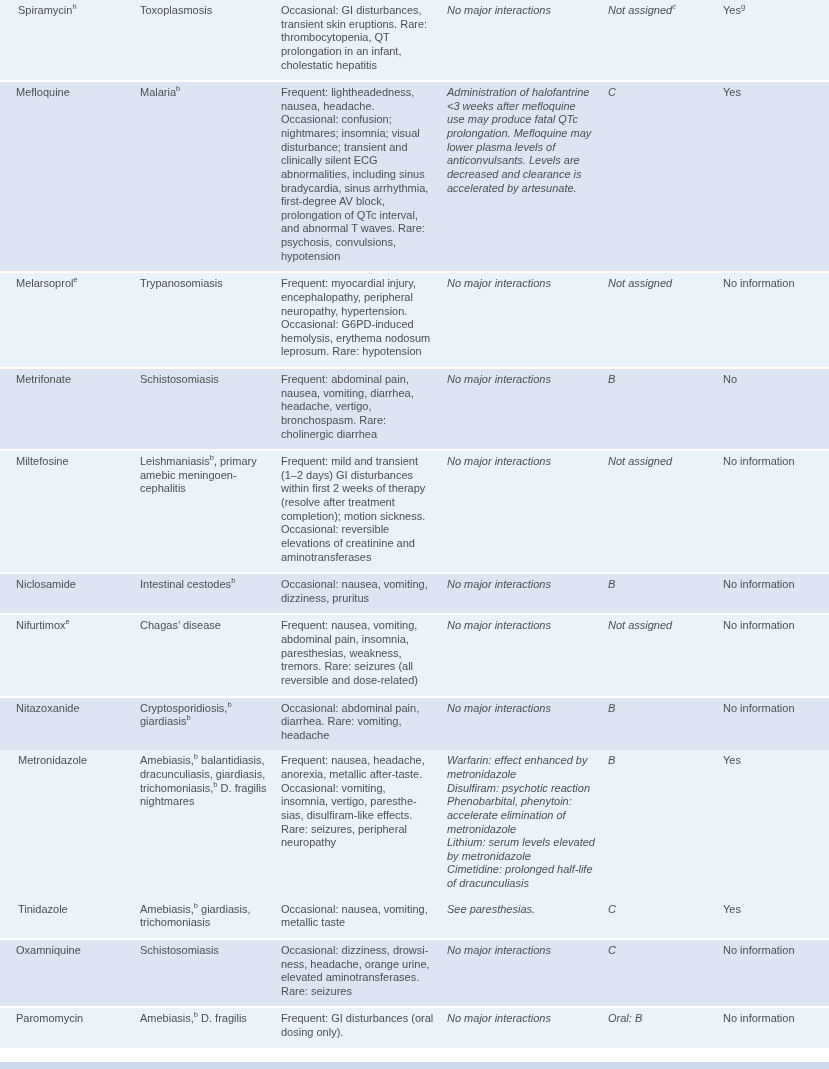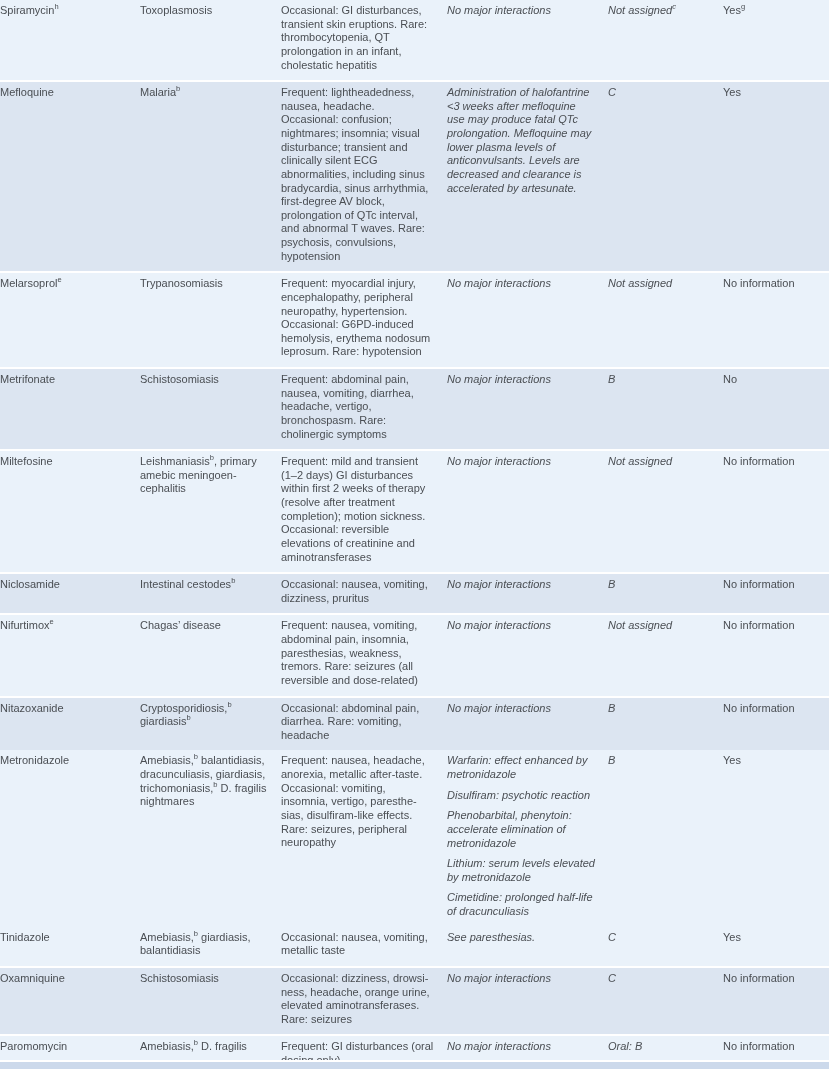--- a/index.html
+++ b/index.html
@@ -11,28 +11,28 @@
   html,body{margin:0;padding:0;background:#fff;}
   .page{
     position:relative;
     width:829px;height:1069px;overflow:hidden;
     font-family:"Liberation Sans",sans-serif;
     font-size:11px;line-height:1.24;color:var(--text);
     background:#fff;
   }
   table.drug-table{border-collapse:collapse;table-layout:fixed;width:829px;}
   td{vertical-align:top;padding:4px 12px 8px 0;}
-  td.cell-drug{padding-left:0;}
-  td.cell-drug.indent{}
+  td.cell-drug{padding-left:16px;}
+  td.cell-drug.indent{padding-left:18px;}
   td.section-label{padding:5px 0 4px 8px;}
   tr.light td{background:var(--row-light);}
   tr.dark td{background:var(--row-dark);}
   tr.sep td{border-top:2px solid #fff;}
   td p{margin:0;font-style:italic;}
-  td p + p{margin-top:7px;}
+  td p + p{}
   .run-i{}
   sup{font-size:7.5px;line-height:0;}
   .bottom-strip{
     position:absolute;left:0;right:0;bottom:0;height:7px;
     background:var(--strip);border-top:2px solid #fff;
   }
 </style>
 </head>
 <body>
 
@@ -79,21 +79,21 @@
             <p><span>No major interactions</span></p>
           </td>
           <td class="cell-pregnancy">
             <p><span>Not assigned</span></p>
           </td>
           <td class="cell-breastmilk"><span>No information</span></td>
         </tr>
         <tr class="dark sep">
           <td class="cell-drug"><span>Metrifonate</span></td>
           <td class="cell-indication"><span>Schistosomiasis</span></td>
-          <td class="cell-adverse"><span class="run-i">Frequent:</span><span> abdominal pain, nausea, vomiting, diarrhea, headache, vertigo, bronchospasm. </span><span class="run-i">Rare:</span><span> cholinergic symptoms</span></td>
+          <td class="cell-adverse"><span class="run-i">Frequent:</span><span> abdominal pain, nausea, vomiting, diarrhea, headache, vertigo, bronchospasm. </span><span class="run-i">Rare:</span><span> cholinergic diarrhea</span></td>
           <td class="cell-interactions">
             <p><span>No major interactions</span></p>
           </td>
           <td class="cell-pregnancy">
             <p><span>B</span></p>
           </td>
           <td class="cell-breastmilk"><span>No</span></td>
         </tr>
         <tr class="light sep">
           <td class="cell-drug"><span>Miltefosine</span></td>
@@ -154,21 +154,21 @@
             <p><span>Lithium: serum levels elevated by metronidazole</span></p>
             <p><span>Cimetidine: prolonged half-life of dracunculiasis</span></p>
           </td>
           <td class="cell-pregnancy">
             <p><span>B</span></p>
           </td>
           <td class="cell-breastmilk"><span>Yes</span></td>
         </tr>
         <tr class="light">
           <td class="cell-drug indent"><span>Tinidazole</span></td>
-          <td class="cell-indication"><span>Amebiasis,</span><sup>b</sup><span> giardiasis, balantidiasis</span></td>
+          <td class="cell-indication"><span>Amebiasis,</span><sup>b</sup><span> giardiasis, trichomoniasis</span></td>
           <td class="cell-adverse"><span class="run-i">Occasional:</span><span> nausea, vomiting, metallic taste</span></td>
           <td class="cell-interactions">
             <p><span>See paresthesias.</span></p>
           </td>
           <td class="cell-pregnancy">
             <p><span>C</span></p>
           </td>
           <td class="cell-breastmilk"><span>Yes</span></td>
         </tr>
         <tr class="dark sep">

